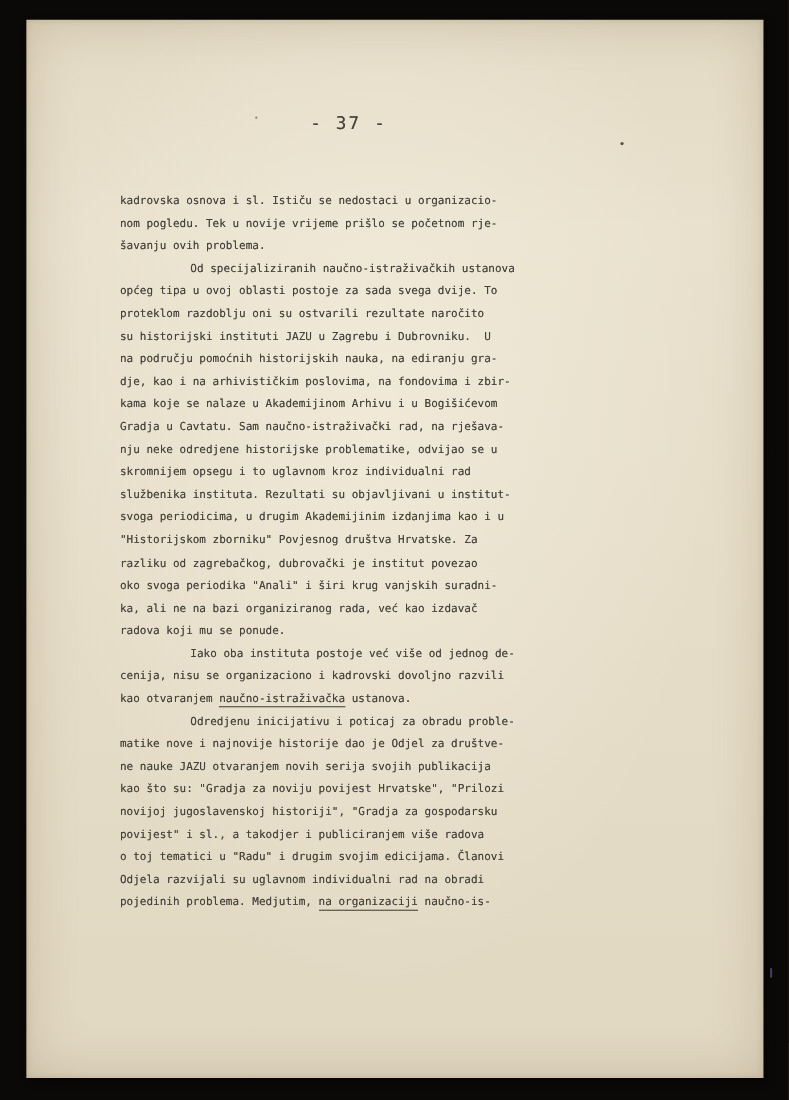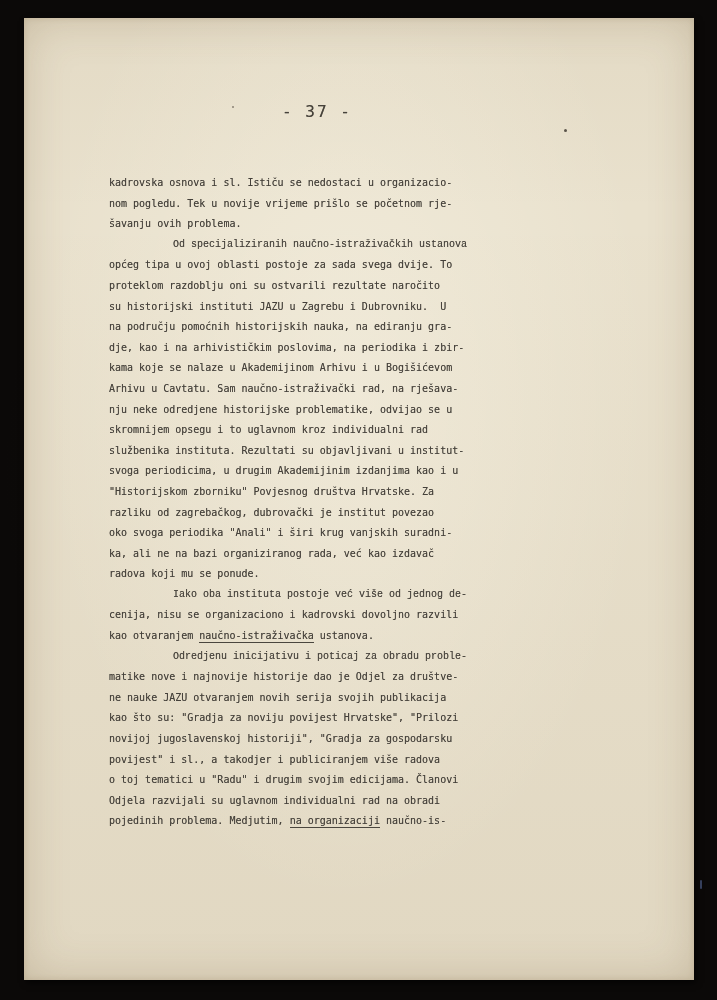--- a/index.html
+++ b/index.html
@@ -53,21 +53,20 @@
     font-size: 10px;
     line-height: 20.6px;
     text-shadow: 0 0 0.6px rgba(62,56,48,0.5);
   }
   .text-line {
     white-space: pre;
     height: 20.6px;
   }
   .text-line.indent {
     padding-left: 64px;
-    font-family: Liberation Mono, monospace;
   }
   .u {
     border-bottom: 1.4px solid #4a463e;
     padding-bottom: 0.5px;
   }
   .speck {
     position: absolute;
     border-radius: 50%;
   }
   .speck-1 {
@@ -101,23 +100,23 @@
     <div class="page-number">- 37 -</div>
     <div class="text-block" id="text-block">
         <div class="text-line"><span>kadrovska osnova i sl. Ističu se nedostaci u organizacio-</span></div>
         <div class="text-line"><span>nom pogledu. Tek u novije vrijeme prišlo se početnom rje-</span></div>
         <div class="text-line"><span>šavanju ovih problema.</span></div>
         <div class="text-line indent"><span>Od specijaliziranih naučno-istraživačkih ustanova</span></div>
         <div class="text-line"><span>općeg tipa u ovoj oblasti postoje za sada svega dvije. To</span></div>
         <div class="text-line"><span>proteklom razdoblju oni su ostvarili rezultate naročito</span></div>
         <div class="text-line"><span>su historijski instituti JAZU u Zagrebu i Dubrovniku.  U</span></div>
         <div class="text-line"><span>na području pomoćnih historijskih nauka, na ediranju gra-</span></div>
-        <div class="text-line"><span>dje, kao i na arhivističkim poslovima, na periodika i zbir-</span></div>
+        <div class="text-line"><span>dje, kao i na arhivističkim poslovima, na fondovima i zbir-</span></div>
         <div class="text-line"><span>kama koje se nalaze u Akademijinom Arhivu i u Bogišićevom</span></div>
-        <div class="text-line"><span>Arhivu u Cavtatu. Sam naučno-istraživački rad, na rješava-</span></div>
+        <div class="text-line"><span>Gradja u Cavtatu. Sam naučno-istraživački rad, na rješava-</span></div>
         <div class="text-line"><span>nju neke odredjene historijske problematike, odvijao se u</span></div>
         <div class="text-line"><span>skromnijem opsegu i to uglavnom kroz individualni rad</span></div>
         <div class="text-line"><span>službenika instituta. Rezultati su objavljivani u institut-</span></div>
         <div class="text-line"><span>svoga periodicima, u drugim Akademijinim izdanjima kao i u</span></div>
         <div class="text-line"><span>"Historijskom zborniku" Povjesnog društva Hrvatske. Za</span></div>
         <div class="text-line"><span>razliku od zagrebačkog, dubrovački je institut povezao</span></div>
         <div class="text-line"><span>oko svoga periodika "Anali" i širi krug vanjskih suradni-</span></div>
         <div class="text-line"><span>ka, ali ne na bazi organiziranog rada, već kao izdavač</span></div>
         <div class="text-line"><span>radova koji mu se ponude.</span></div>
         <div class="text-line indent"><span>Iako oba instituta postoje već više od jednog de-</span></div>

